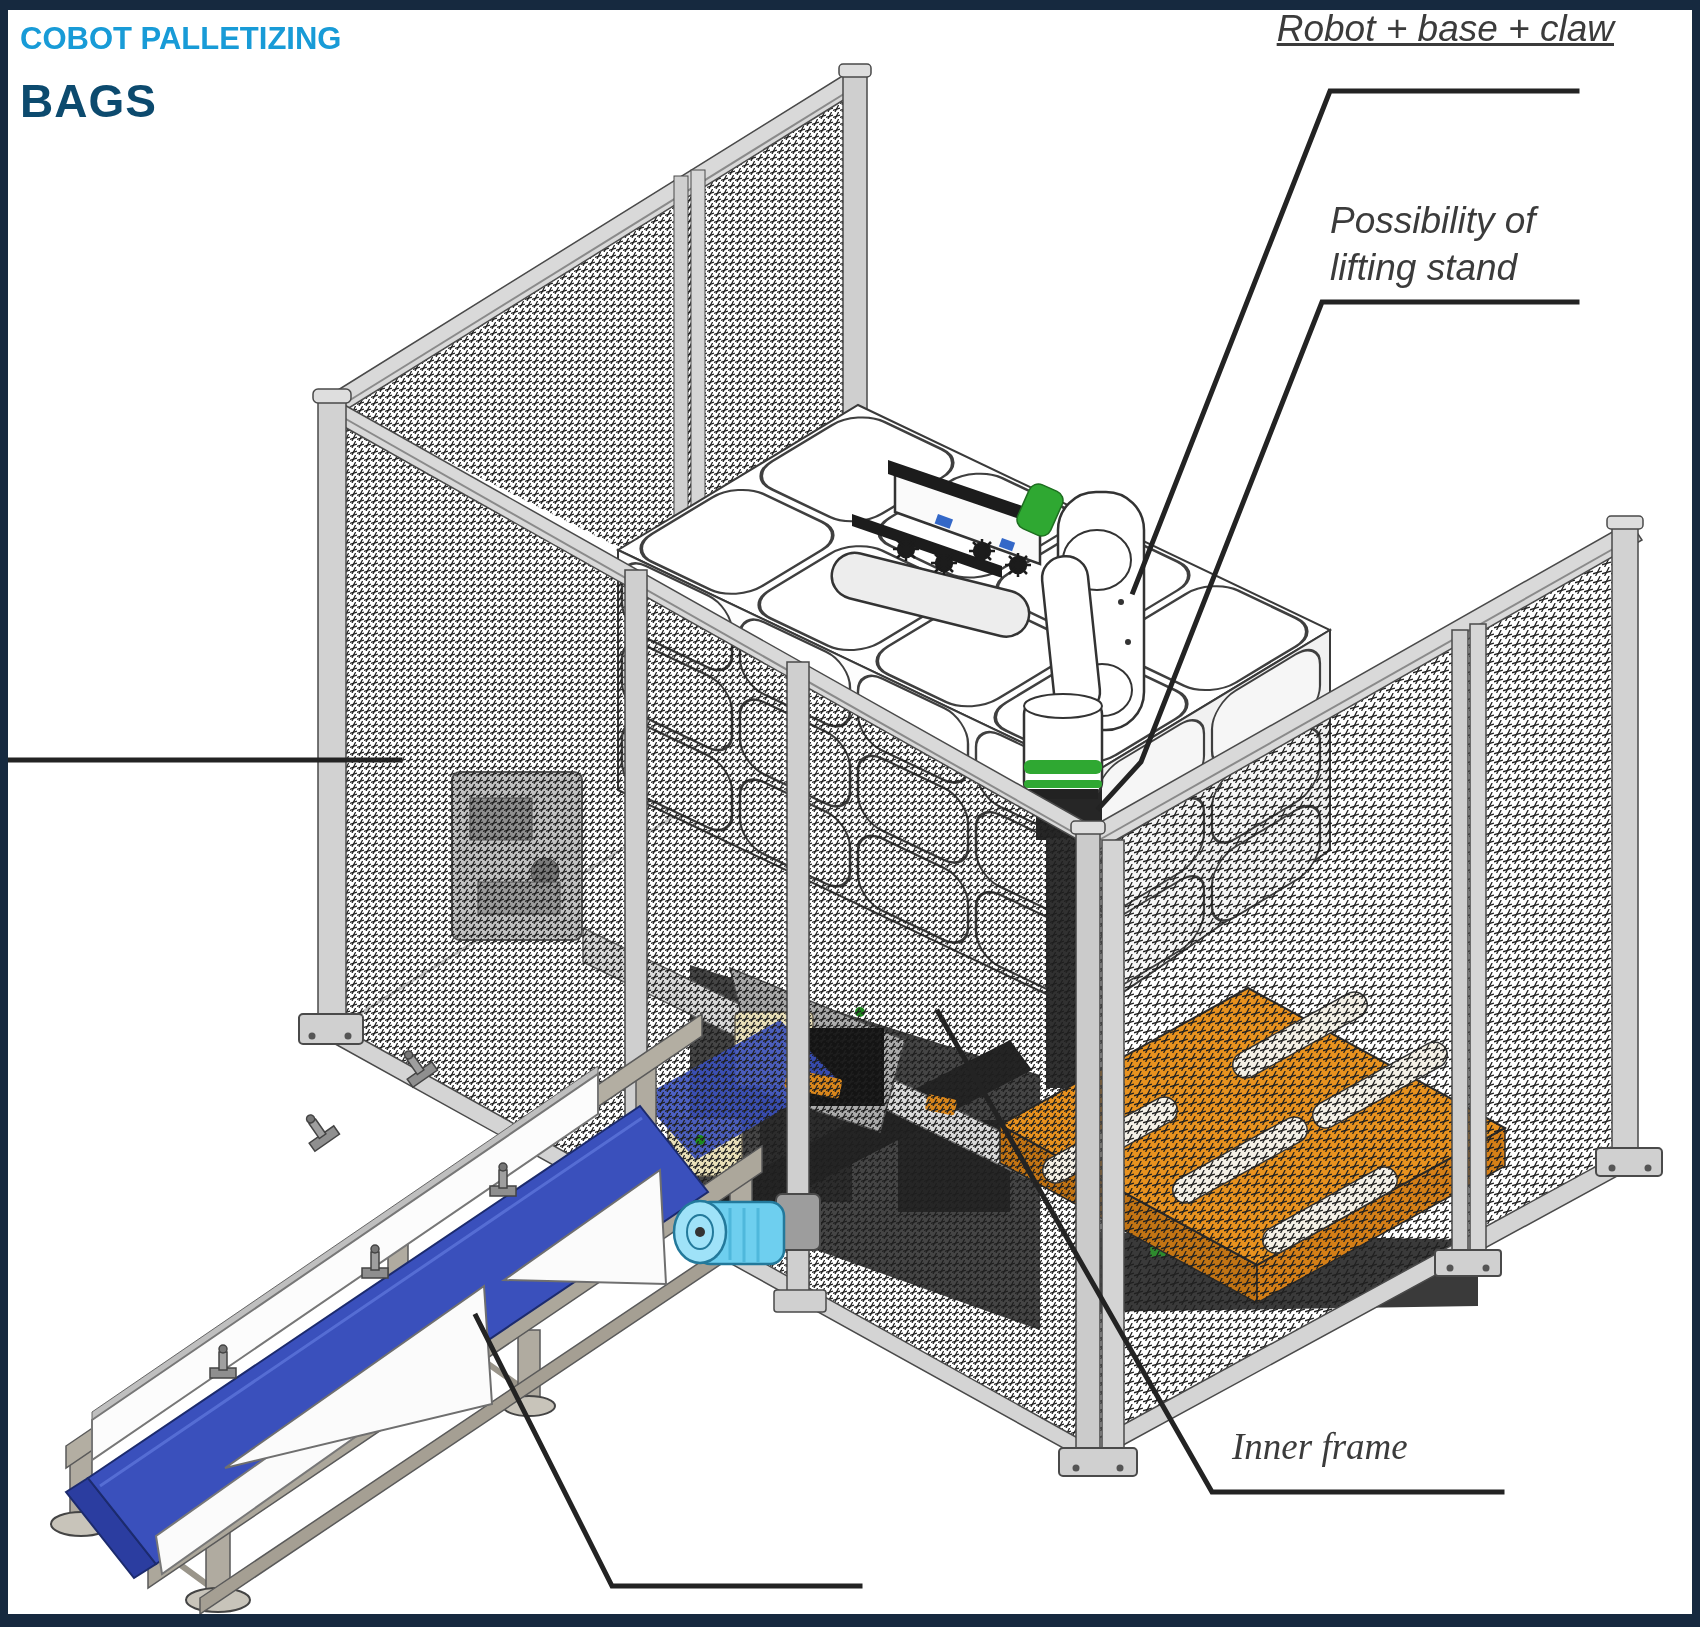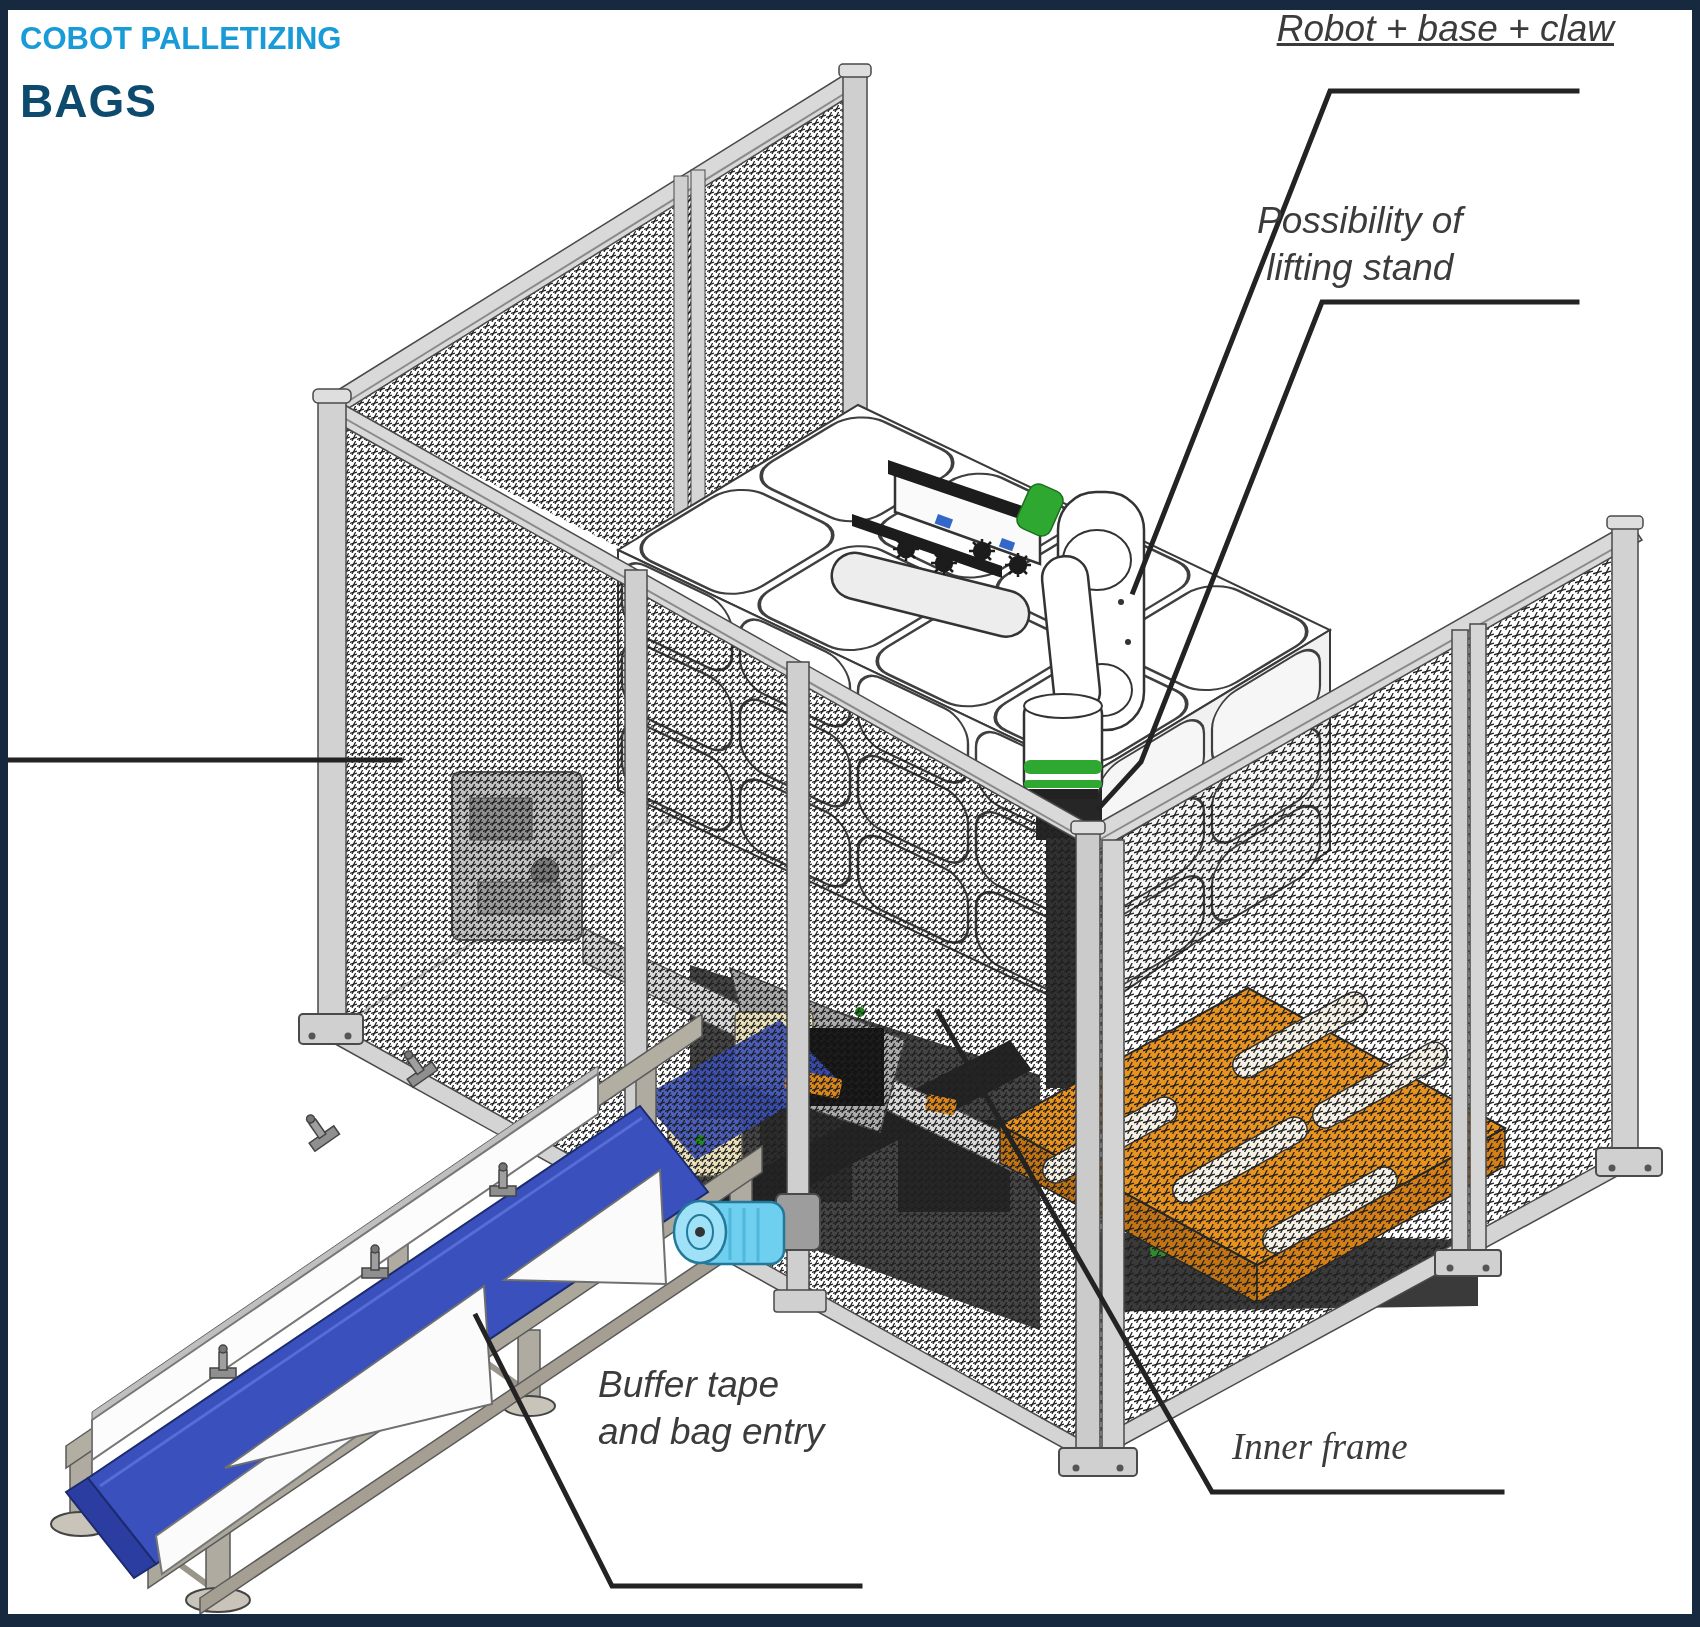--- a/index.html
+++ b/index.html
@@ -336,23 +336,21 @@
     </g>
   </svg>
 
   <header class="hdr">
     <div class="eyebrow">COBOT PALLETIZING</div>
     <div class="big-title">BAGS</div>
   </header>
 
   <div class="ann right" style="right:86px;top:6px;text-decoration:underline;">Robot + base + claw</div>
 
-  <div class="ann" style="left:1257px;top:198px;text-align:center;">Possibility of
+  <div class="ann" style="left:1330px;top:198px;">Possibility of
 lifting stand</div>
 
 
   <div class="ann" style="left:1232px;top:1424px;font-family:Liberation Serif, serif;">Inner frame</div>
 
-  <div class="ann" style="left:598px;top:1362px;">Buffer tape
-and bag entry</div>
 
   <div class="frame"></div>
 </div>
 
 </body></html>

